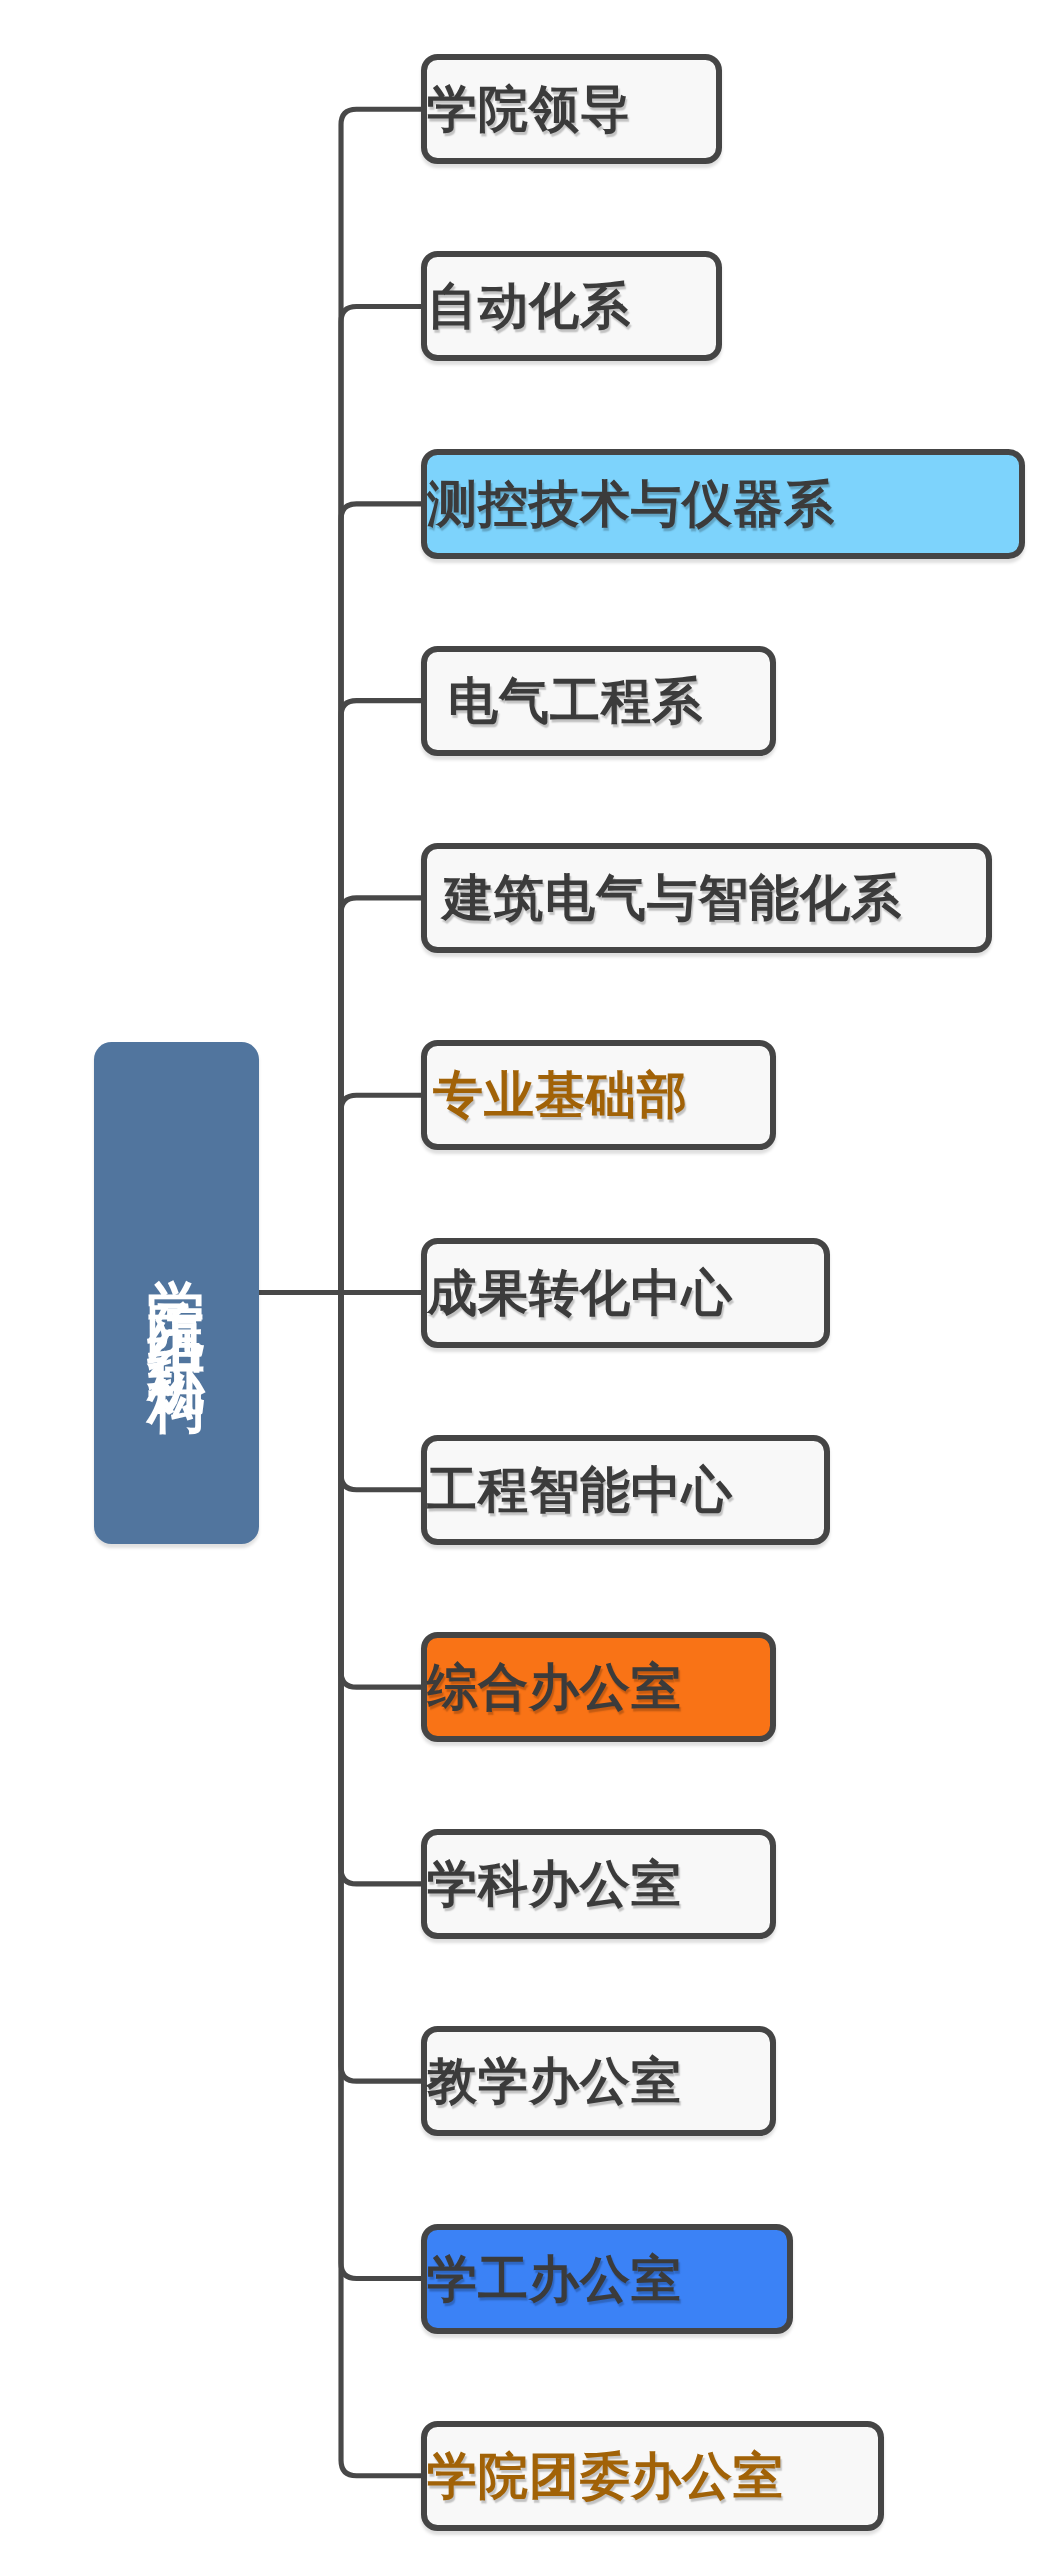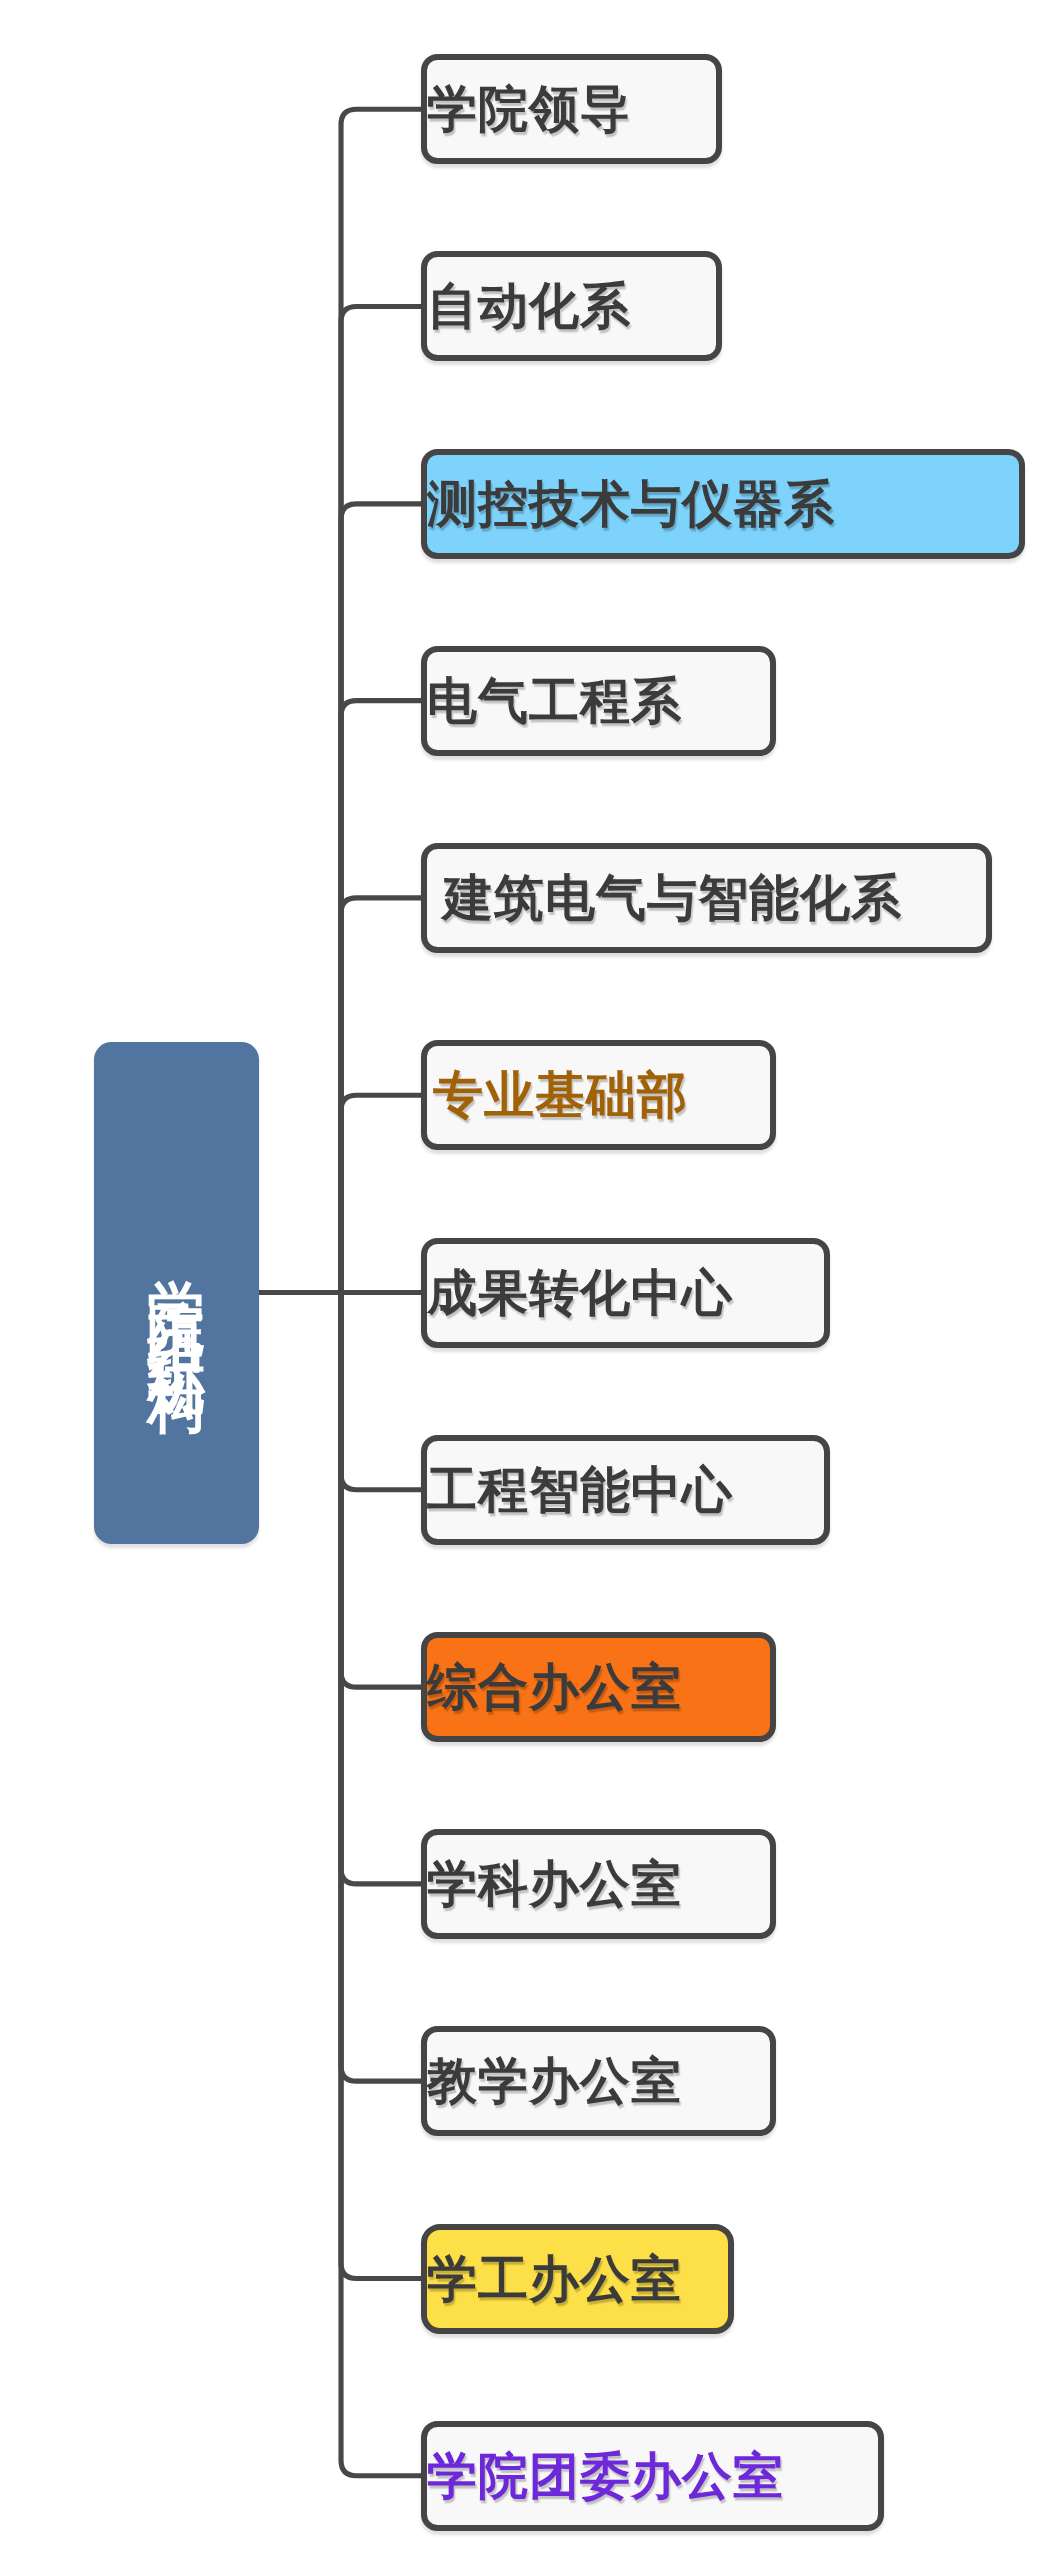--- a/index.html
+++ b/index.html
@@ -94,21 +94,21 @@
 
 <div class="org-node" style="left: 421px; top: 54px; width: 301px; background: rgb(248, 248, 248); border-color: rgb(69, 69, 69);">
       <span class="label" style="color: rgb(59, 59, 59);">学院领导</span>
     </div>
     <div class="org-node" style="left: 421px; top: 251px; width: 301px; background: rgb(248, 248, 248); border-color: rgb(69, 69, 69);">
       <span class="label" style="color: rgb(59, 59, 59);">自动化系</span>
     </div>
     <div class="org-node" style="left: 421px; top: 449px; width: 604px; background: #7dd3fc; border-color: rgb(69, 69, 69);">
       <span class="label" style="color: rgb(59, 59, 59);">测控技术与仪器系</span>
     </div>
-    <div class="org-node" style="left: 421px; top: 646px; width: 355px; background: rgb(248, 248, 248); border-color: rgb(69, 69, 69);">
+    <div class="org-node" style="left: 421px; top: 646px; width: 355px; background: rgb(248, 248, 248); border-color: rgb(69, 69, 69); padding-left: 21px;">
       <span class="label" style="color: rgb(59, 59, 59);">电气工程系</span>
     </div>
     <div class="org-node" style="left: 421px; top: 843px; width: 571px; background: rgb(248, 248, 248); border-color: rgb(69, 69, 69);">
       <span class="label" style="color: rgb(59, 59, 59); margin-left: 16px;">建筑电气与智能化系</span>
     </div>
     <div class="org-node" style="left: 421px; top: 1040px; width: 355px; background: rgb(248, 248, 248); border-color: rgb(69, 69, 69);">
       <span class="label" style="color: #a16207; margin-left: 6px;">专业基础部</span>
     </div>
     <div class="org-node" style="left: 421px; top: 1238px; width: 409px; background: rgb(248, 248, 248); border-color: rgb(69, 69, 69);">
       <span class="label" style="color: rgb(59, 59, 59);">成果转化中心</span>
@@ -118,20 +118,20 @@
     </div>
     <div class="org-node" style="left: 421px; top: 1632px; width: 355px; background: #f97316; border-color: rgb(69, 69, 69);">
       <span class="label" style="color: rgb(59, 59, 59);">综合办公室</span>
     </div>
     <div class="org-node" style="left: 421px; top: 1829px; width: 355px; background: rgb(248, 248, 248); border-color: rgb(69, 69, 69);">
       <span class="label" style="color: rgb(59, 59, 59);">学科办公室</span>
     </div>
     <div class="org-node" style="left: 421px; top: 2026px; width: 355px; background: rgb(248, 248, 248); border-color: rgb(69, 69, 69);">
       <span class="label" style="color: rgb(59, 59, 59);">教学办公室</span>
     </div>
-    <div class="org-node" style="left: 421px; top: 2224px; width: 313px; background: #fde047; border-color: rgb(69, 69, 69); border-radius: 19px;">
+    <div class="org-node" style="left: 421px; top: 2224px; width: 372px; background: #3b82f6; border-color: rgb(69, 69, 69);">
       <span class="label" style="color: rgb(59, 59, 59);">学工办公室</span>
     </div>
     <div class="org-node" style="left: 421px; top: 2421px; width: 463px; background: rgb(248, 248, 248); border-color: rgb(69, 69, 69);">
-      <span class="label" style="color: #6d28d9;">学院团委办公室</span>
+      <span class="label" style="color: #a16207;">学院团委办公室</span>
     </div>
   </div>
 
 
 </body></html>

